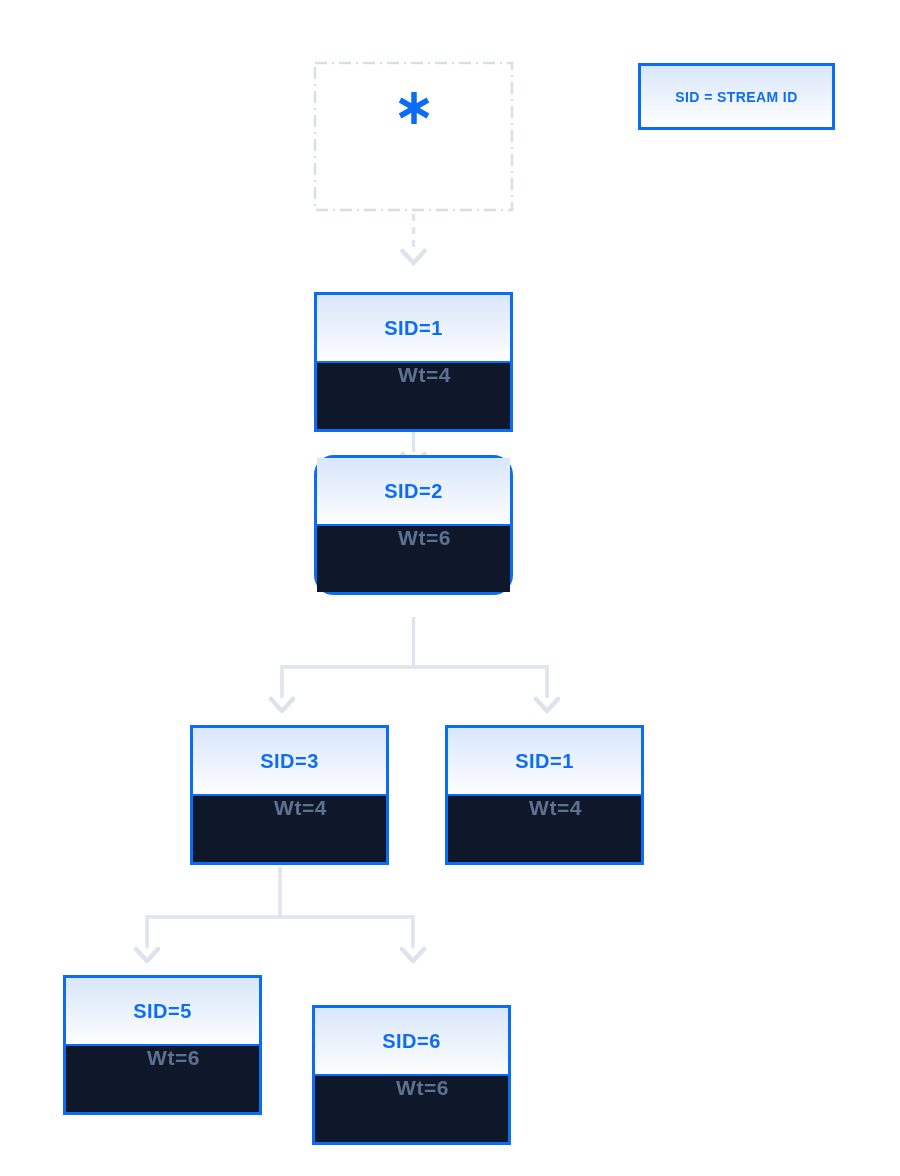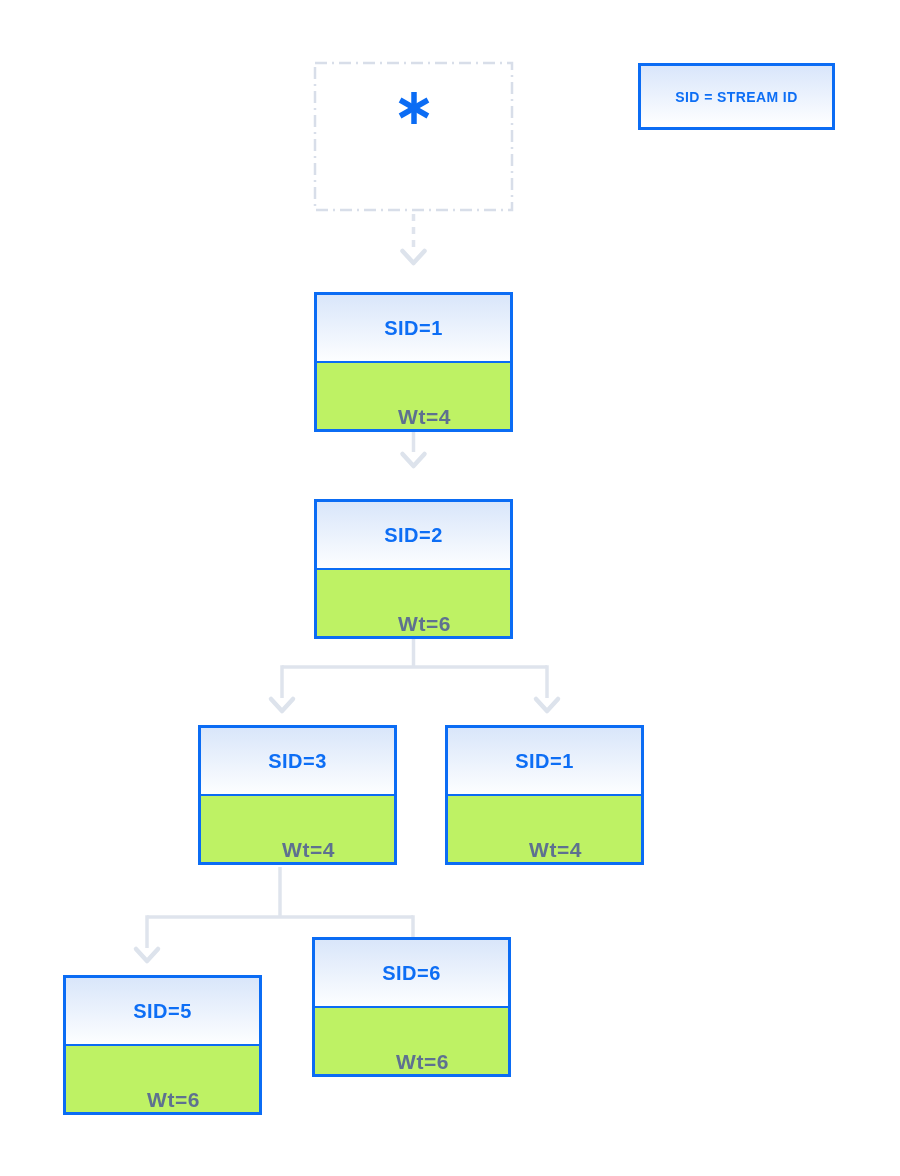--- a/index.html
+++ b/index.html
@@ -79,44 +79,44 @@
     flex: 1;
     display: flex;
     align-items: center;
     justify-content: center;
     background: linear-gradient(180deg, #d9e6fa 0%, #fdfeff 100%);
     border-bottom: 2px solid #0b6cf4;
   }
   .node-body {
     flex: 1;
     display: flex;
-    align-items: flex-end;
-    justify-content: center;
-    background: #bef264;
+    align-items: flex-start;
+    justify-content: center;
+    background: #0f172a;
     padding-left: 22px;
   }
   .sid-label {
     color: #0d6ef5;
     font-weight: bold;
     font-size: 20px;
     letter-spacing: 0.5px;
   }
   .wt-label {
     color: #5e7190;
     font-weight: 600;
     font-size: 21px;
     letter-spacing: 0.5px;
   }
 
   .node--n1 { left: 314px; top: 292px; }
-  .node--n2 { left: 314px; top: 499px; }
-  .node--n3 { left: 190px; top: 725px; margin-left: 8px; }
+  .node--n2 { left: 314px; top: 455px; border-radius: 20px; }
+  .node--n3 { left: 190px; top: 725px; }
   .node--n4 { left: 445px; top: 725px; }
   .node--n5 { left:  63px; top: 975px; }
-  .node--n6 { left: 312px; top: 937px; }
+  .node--n6 { left: 312px; top: 1005px; }
 </style>
 </head>
 <body>
 
 <div class="stage">
 
   <svg class="connectors" viewBox="0 0 900 1176" xmlns="http://www.w3.org/2000/svg">
 
     <rect class="rootrect" x="315" y="63" width="197" height="147"></rect>
 

